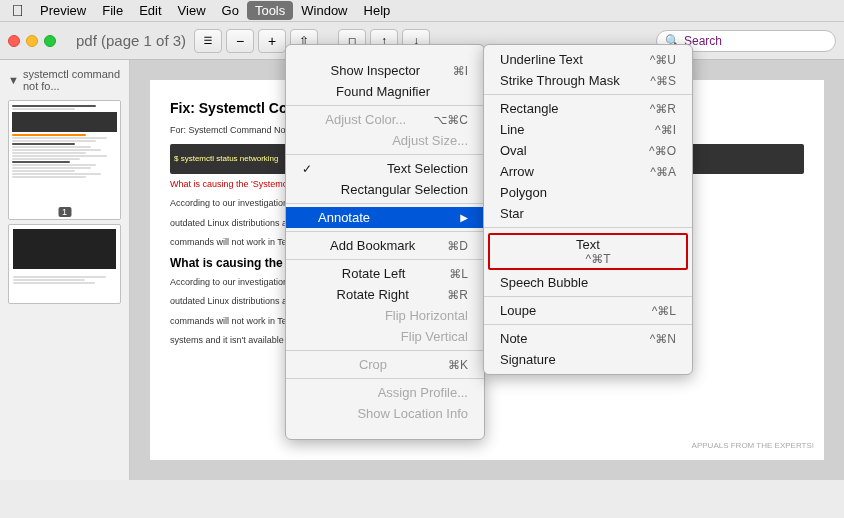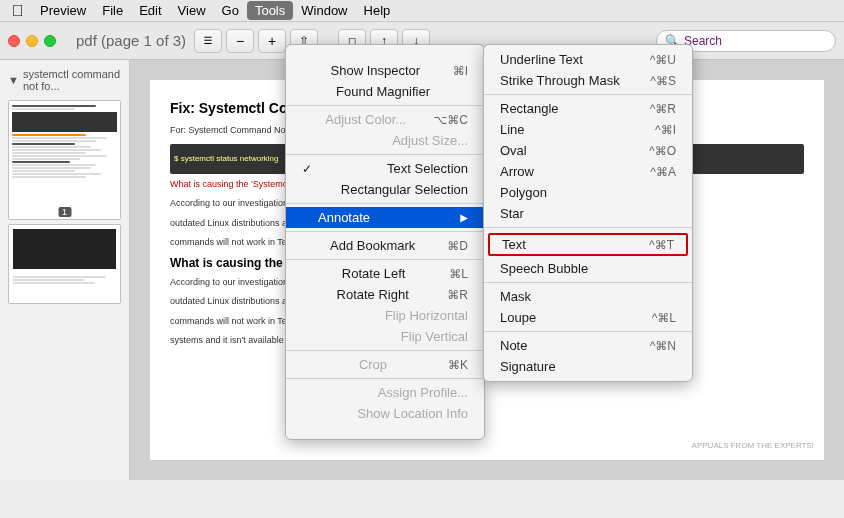--- a/index.html
+++ b/index.html
@@ -255,20 +255,21 @@
       border-radius: 6px;
       box-shadow: 0 4px 16px rgba(0,0,0,0.3);
       padding: 4px 0;
       z-index: 200;
     }
     .text-box-highlight {
       border: 2px solid #cc0000;
       border-radius: 2px;
       padding: 0;
       margin: 0;
+      flex-direction: column;
     }
 
     
     .sym { font-size: 11px; }
   </style>
 </head>
 <body>
 
 <div class="menu-bar">
   <span class="menu-item apple"></span>
@@ -485,23 +486,20 @@
       <div class="menu-row text-box-highlight" style="display:flex;justify-content:space-between;padding:2px 12px;">
         <span>Text</span>
         <span class="shortcut sym">^⌘T</span>
       </div>
     </div>
     <div class="menu-row">
       <span>Speech Bubble</span>
     </div>
     <div class="menu-separator"></div>
     <div class="menu-row">
-      <span>Mask</span>
-    </div>
-    <div class="menu-row">
       <span>Loupe</span>
       <span class="shortcut sym">^⌘L</span>
     </div>
     <div class="menu-separator"></div>
     <div class="menu-row">
       <span>Note</span>
       <span class="shortcut sym">^⌘N</span>
     </div>
     <div class="menu-row">
       <span>Signature</span>

